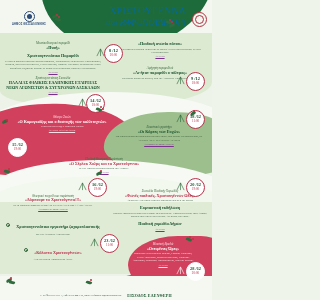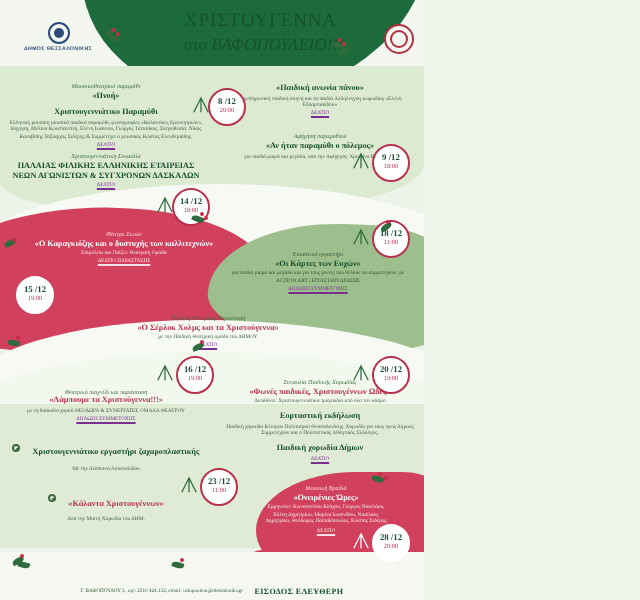--- a/index.html
+++ b/index.html
@@ -99,22 +99,22 @@
   .logo-right {
     position:absolute; right:5px; top:12px; width:15px; height:15px;
     border-radius:50%; border:1px solid #b03040; background:#f4f7f0;
     display:flex; align-items:center; justify-content:center;
   }
   .logo-right::after {
     content:""; width:7px; height:7px; border-radius:50%;
     border:1px solid #b03040;
   }
   .title-wrap {
-    position:absolute; left:92px; top:7px; width:82px;
-    text-align:left; color:#14532d; z-index:7;
+    position:absolute; left:104px; top:7px; width:82px;
+    text-align:right; color:#0369a1; z-index:7;
   }
   .title-main {
     font-size:9.5px; letter-spacing:.4px; line-height:1;
     font-family:"Liberation Serif", serif;
   }
   .title-sub {
     font-size:8.5px; font-style:italic; line-height:1.15;
     margin-top:1px;
   }
 

